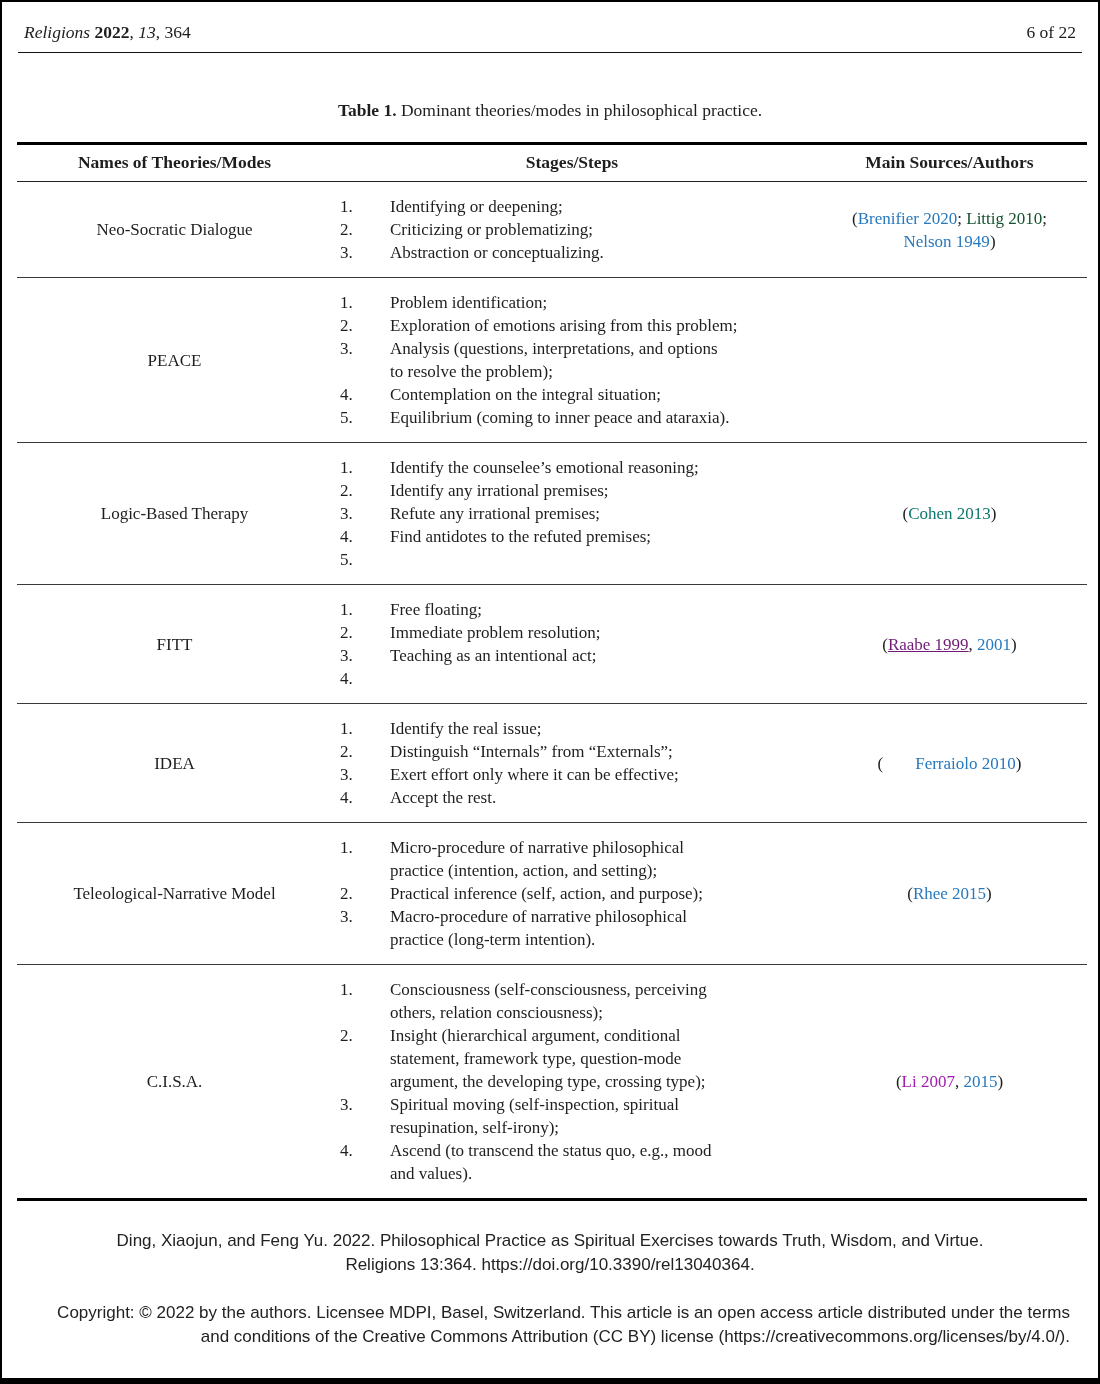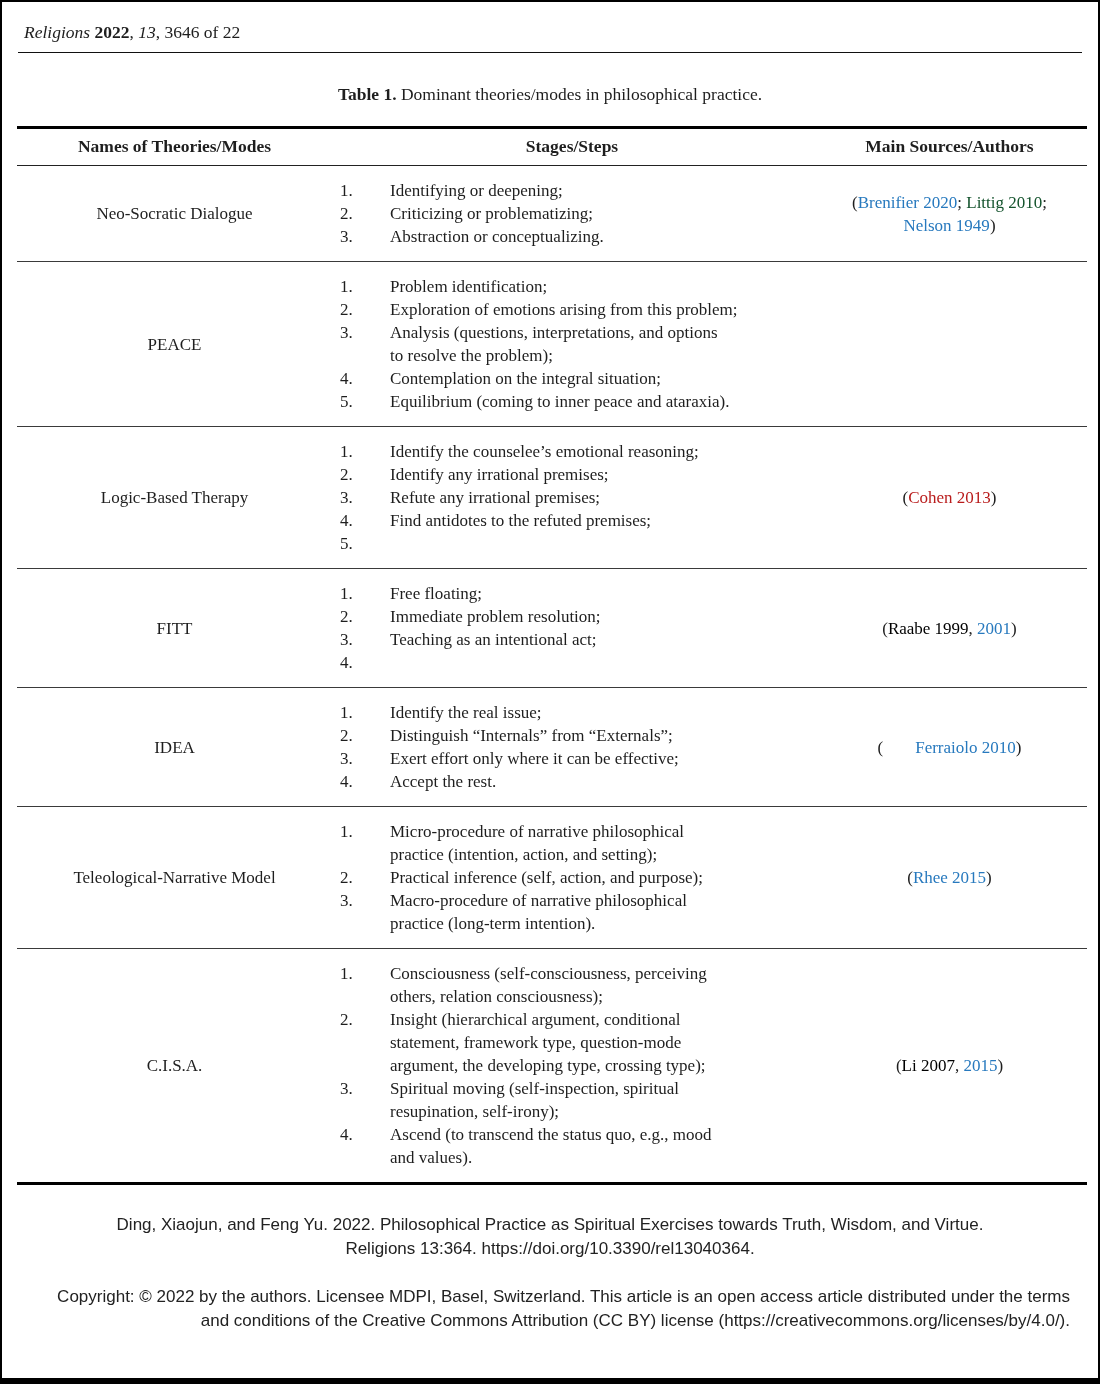--- a/index.html
+++ b/index.html
@@ -12,35 +12,36 @@
     background: #ffffff;
     border: 2px solid #000;
     border-bottom: 6px solid #000;
     font-family: "Liberation Serif", serif;
     color: #1e1e1e;
     overflow: hidden;
   }
   
   .runhead {
     display: flex;
+    justify-content: space-between;
     align-items: baseline;
     margin: 20px 22px 0 22px;
     font-size: 17.5px;
   }
   .runhead .it { font-style: italic; }
   .runhead .bd { font-weight: bold; }
   .head-rule {
     border: none;
     border-top: 1.5px solid #111;
     margin: 9px 16px 0 16px;
   }
   
   .caption {
     text-align: center;
-    margin-top: 31px;
+    margin-top: 47px;
     font-size: 17.5px;
   }
   .caption b { font-weight: bold; }
   
   .tbl {
     margin: 21px 15px 0 15px;
     width: 1070px;
     border-top: 3px solid #000;
     border-bottom: 3px solid #000;
     font-size: 17px;
@@ -186,21 +187,21 @@
             </div>
             <div class="step">
               <span class="num">4.</span>
               <span class="stxt">Find antidotes to the refuted premises;</span>
             </div>
             <div class="step">
               <span class="num">5.</span>
             </div>
           </div>
           <div class="td cite-cell">
-            <span class="inner"><span>(</span><a class="cite-link" style="color: #b91c1c;">Cohen 2013</a><span>)</span></span>
+            <span class="inner"><span>(</span><a class="cite-link" style="color: #0f766e;">Cohen 2013</a><span>)</span></span>
           </div>
         </div>
         <div class="trow row">
           <div class="td name-cell">FITT</div>
           <div class="td steps-cell">
             <div class="step">
               <span class="num">1.</span>
               <span class="stxt">Free floating;</span>
             </div>
             <div class="step">
@@ -209,21 +210,21 @@
             </div>
             <div class="step">
               <span class="num">3.</span>
               <span class="stxt">Teaching as an intentional act;</span>
             </div>
             <div class="step">
               <span class="num">4.</span>
             </div>
           </div>
           <div class="td cite-cell">
-            <span class="inner"><span>(</span><a class="cite-link" style="color: #000000;">Raabe 1999</a><span>, </span><a class="cite-link" style="color: rgb(39, 121, 190);">2001</a><span>)</span></span>
+            <span class="inner"><span>(</span><a class="cite-link" style="color: #701a75; text-decoration: underline;">Raabe 1999</a><span>, </span><a class="cite-link" style="color: rgb(39, 121, 190);">2001</a><span>)</span></span>
           </div>
         </div>
         <div class="trow row">
           <div class="td name-cell">IDEA</div>
           <div class="td steps-cell">
             <div class="step">
               <span class="num">1.</span>
               <span class="stxt">Identify the real issue;</span>
             </div>
             <div class="step">
@@ -277,21 +278,21 @@
             <div class="step">
               <span class="num">3.</span>
               <span class="stxt">Spiritual moving (self-inspection, spiritual<br>resupination, self-irony);</span>
             </div>
             <div class="step">
               <span class="num">4.</span>
               <span class="stxt">Ascend (to transcend the status quo, e.g., mood<br>and values).</span>
             </div>
           </div>
           <div class="td cite-cell">
-            <span class="inner"><span>(</span><a class="cite-link" style="color: #000000;">Li 2007</a><span>, </span><a class="cite-link" style="color: rgb(39, 121, 190);">2015</a><span>)</span></span>
+            <span class="inner"><span>(</span><a class="cite-link" style="color: #a21caf;">Li 2007</a><span>, </span><a class="cite-link" style="color: rgb(39, 121, 190);">2015</a><span>)</span></span>
           </div>
         </div>
       </div>
   </div>
 
   <div class="foot-cite">
     <div>Ding, Xiaojun, and Feng Yu. 2022. Philosophical Practice as Spiritual Exercises towards Truth, Wisdom, and Virtue.</div>
     <div>Religions 13:364. https://doi.org/10.3390/rel13040364.</div>
   </div>
 

